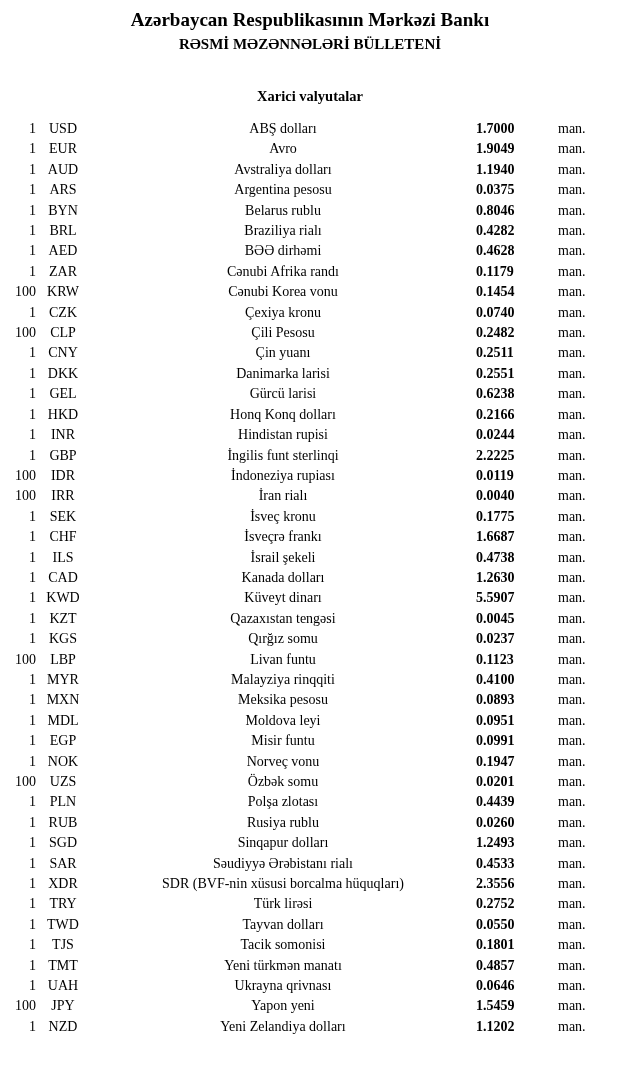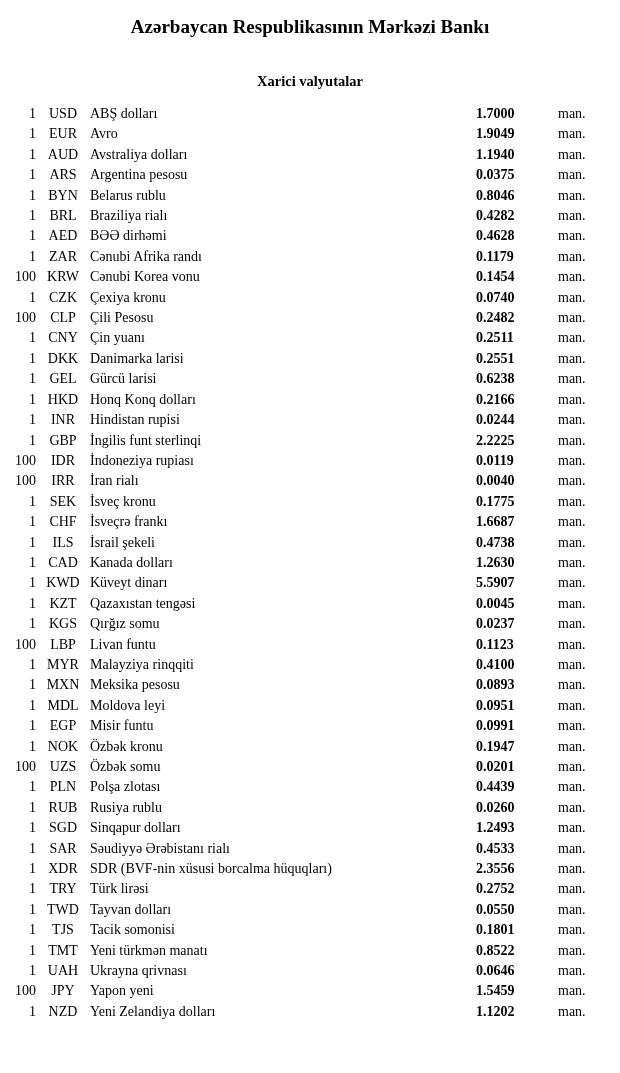--- a/index.html
+++ b/index.html
@@ -10,21 +10,21 @@
   }
   body {
     width: 620px;
     font-family: "Liberation Serif", "DejaVu Serif", serif;
     color: #000000;
   }
   .page {
     width: 620px;
     height: 1073px;
     overflow: hidden;
-    padding-top: 14px;
+    padding-top: 7px;
   }
   .h-title {
     font-size: 19px;
     font-weight: bold;
     text-align: center;
     line-height: 26px;
   }
   .h-line {
     font-size: 14px;
     font-weight: bold;
@@ -53,29 +53,30 @@
   table.rates td {
     padding: 0;
     height: 20.4px;
     font-size: 14px;
     line-height: 20.4px;
     white-space: nowrap;
     overflow: hidden;
   }
   td.qty  { width: 36px; text-align: right; }
   td.code { width: 54px; text-align: center; margin-top: 21px; }
-  td.name { text-align: left; padding-left: 10px; }
+  td.name { text-align: center; padding-left: 10px; }
   td.rate { width: 82px; text-align: left; font-weight: bold; }
   td.unit { width: 48px; text-align: left; padding-left: 7px; }
 </style>
 </head>
 <body>
 
 <div class="page">
   <div class="h-title">Azərbaycan Respublikasının Mərkəzi Bankı</div>
+  <div class="h-bulletin">RƏSMİ MƏZƏNNƏLƏRİ BÜLLETENİ</div>
 
   <div class="section-title">Xarici valyutalar</div>
 
   <table class="rates">
     <tbody id="rows">
         <tr>
           <td class="qty">1</td>
           <td class="code">USD</td>
           <td class="name">ABŞ dolları</td>
           <td class="rate">1.7000</td>
@@ -287,21 +288,21 @@
         <tr>
           <td class="qty">1</td>
           <td class="code">EGP</td>
           <td class="name">Misir funtu</td>
           <td class="rate">0.0991</td>
           <td class="unit">man.</td>
         </tr>
         <tr>
           <td class="qty">1</td>
           <td class="code">NOK</td>
-          <td class="name">Özbək kronu</td>
+          <td class="name">Norveç vonu</td>
           <td class="rate">0.1947</td>
           <td class="unit">man.</td>
         </tr>
         <tr>
           <td class="qty">100</td>
           <td class="code">UZS</td>
           <td class="name">Özbək somu</td>
           <td class="rate">0.0201</td>
           <td class="unit">man.</td>
         </tr>
@@ -358,21 +359,21 @@
           <td class="qty">1</td>
           <td class="code">TJS</td>
           <td class="name">Tacik somonisi</td>
           <td class="rate">0.1801</td>
           <td class="unit">man.</td>
         </tr>
         <tr>
           <td class="qty">1</td>
           <td class="code">TMT</td>
           <td class="name">Yeni türkmən manatı</td>
-          <td class="rate">0.8522</td>
+          <td class="rate">0.4857</td>
           <td class="unit">man.</td>
         </tr>
         <tr>
           <td class="qty">1</td>
           <td class="code">UAH</td>
           <td class="name">Ukrayna qrivnası</td>
           <td class="rate">0.0646</td>
           <td class="unit">man.</td>
         </tr>
         <tr>

